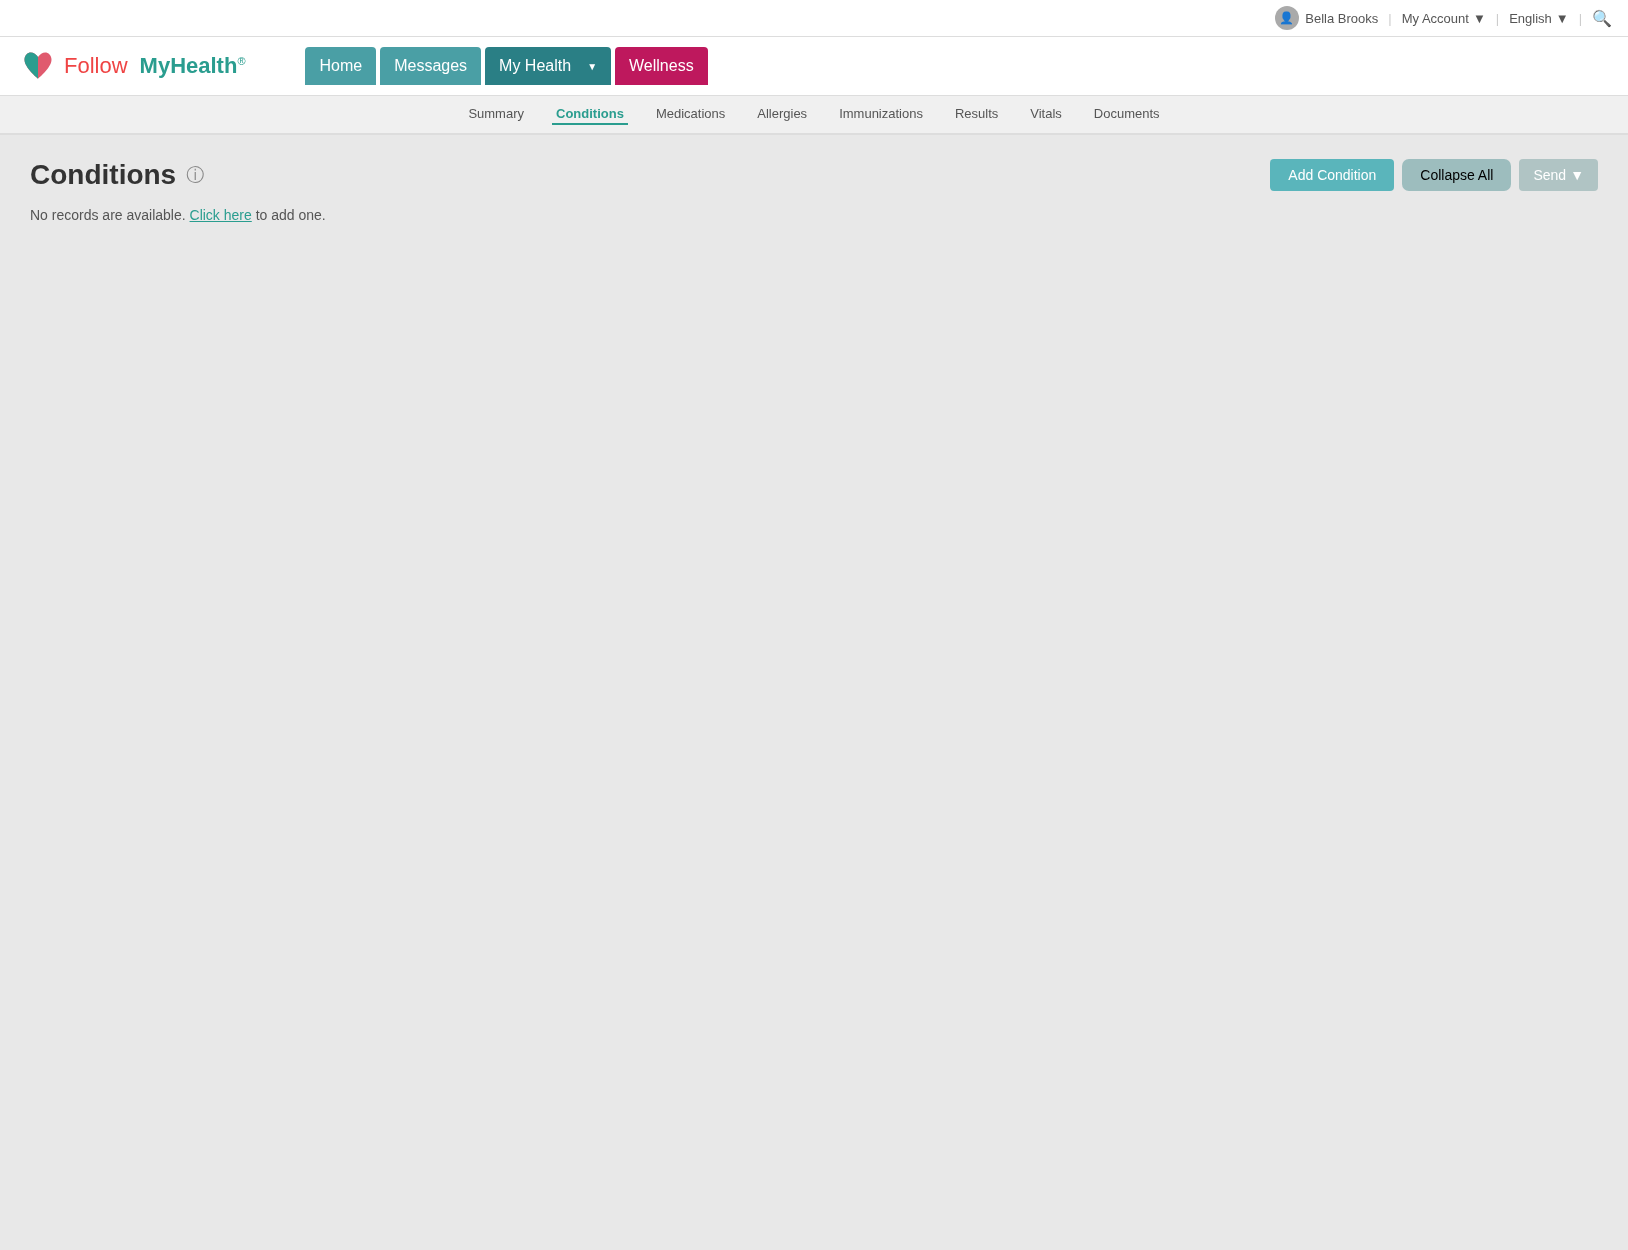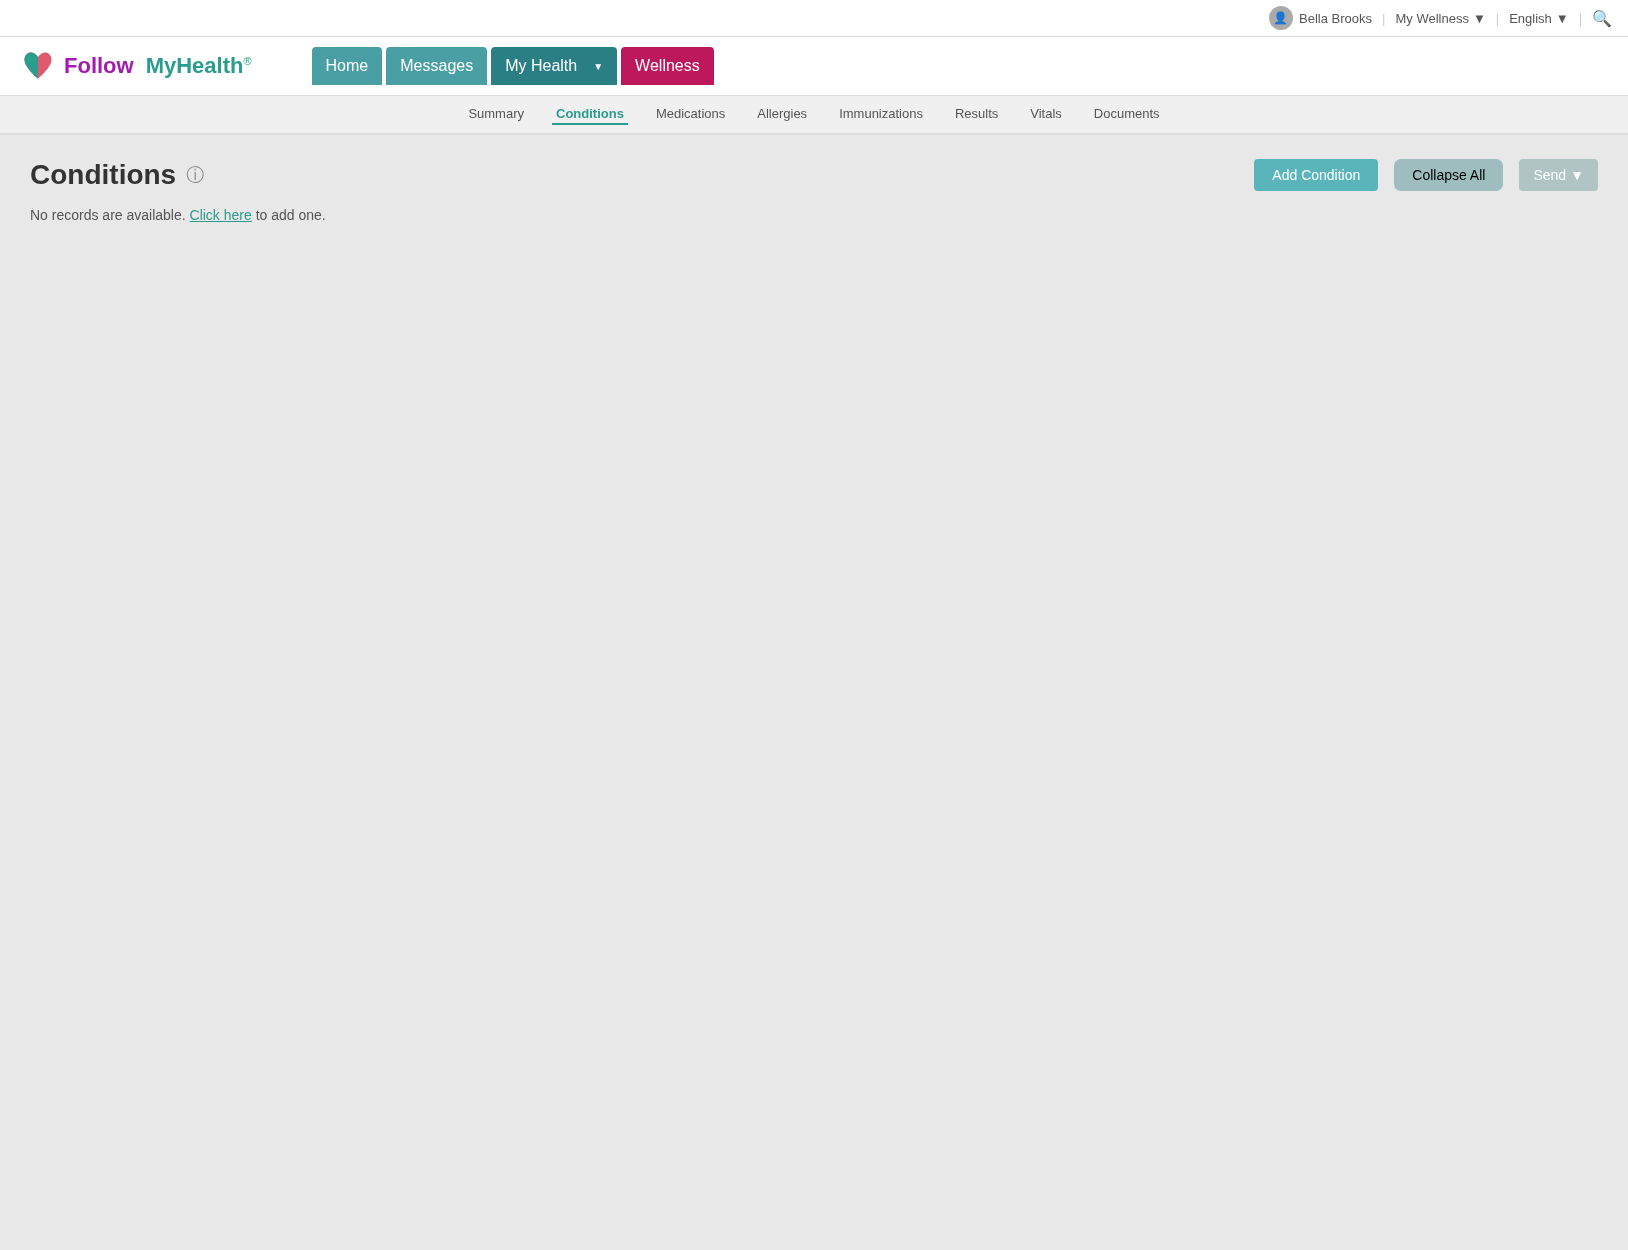--- a/index.html
+++ b/index.html
@@ -33,21 +33,21 @@
       align-items: center;
       padding: 10px 20px;
       border-bottom: 1px solid #ddd;
     }
     .logo {
       display: flex; align-items: center; gap: 8px; margin-right: 60px;
     }
     .logo-text {
       font-size: 22px; color: #333; font-weight: 300;
     }
-    .logo-text span { color: #a21caf; font-weight: 700; }
+    .logo-text span { color: #ef4444; font-weight: 400; }
 
     
     .main-nav {
       display: flex; gap: 4px;
     }
     .nav-btn {
       padding: 10px 14px;
       font-size: 16px;
       border: none;
       cursor: pointer;
@@ -100,21 +100,21 @@
       display: flex; align-items: center; gap: 10px;
     }
     .page-title {
       font-size: 28px; font-weight: bold; color: #333;
     }
     .info-icon {
       color: #888; font-size: 18px; cursor: pointer;
     }
 
     .action-buttons {
-      display: flex; gap: 16px;
+      display: flex; gap: 8px;
     }
     .btn-teal {
       background: #5ab5bb;
       color: #fff;
       border: none;
       padding: 8px 18px;
       border-radius: 4px;
       cursor: pointer;
       font-size: 14px;
     }
@@ -277,21 +277,21 @@
     }
   </style>
 </head>
 <body>
 
 <div class="top-bar">
   <span class="avatar-icon">👤</span>
   <span style="margin-left:6px;">Bella Brooks</span>
   <span class="separator">|</span>
   <span class="top-link">
-    <span>My Wellness</span>
+    <span>My Account</span>
     <span>▼</span>
   </span>
   <span class="separator">|</span>
   <span class="top-link">
     <span>English</span>
     <span>▼</span>
   </span>
   <span class="separator">|</span>
   <span class="search-icon">🔍</span>
 </div>

